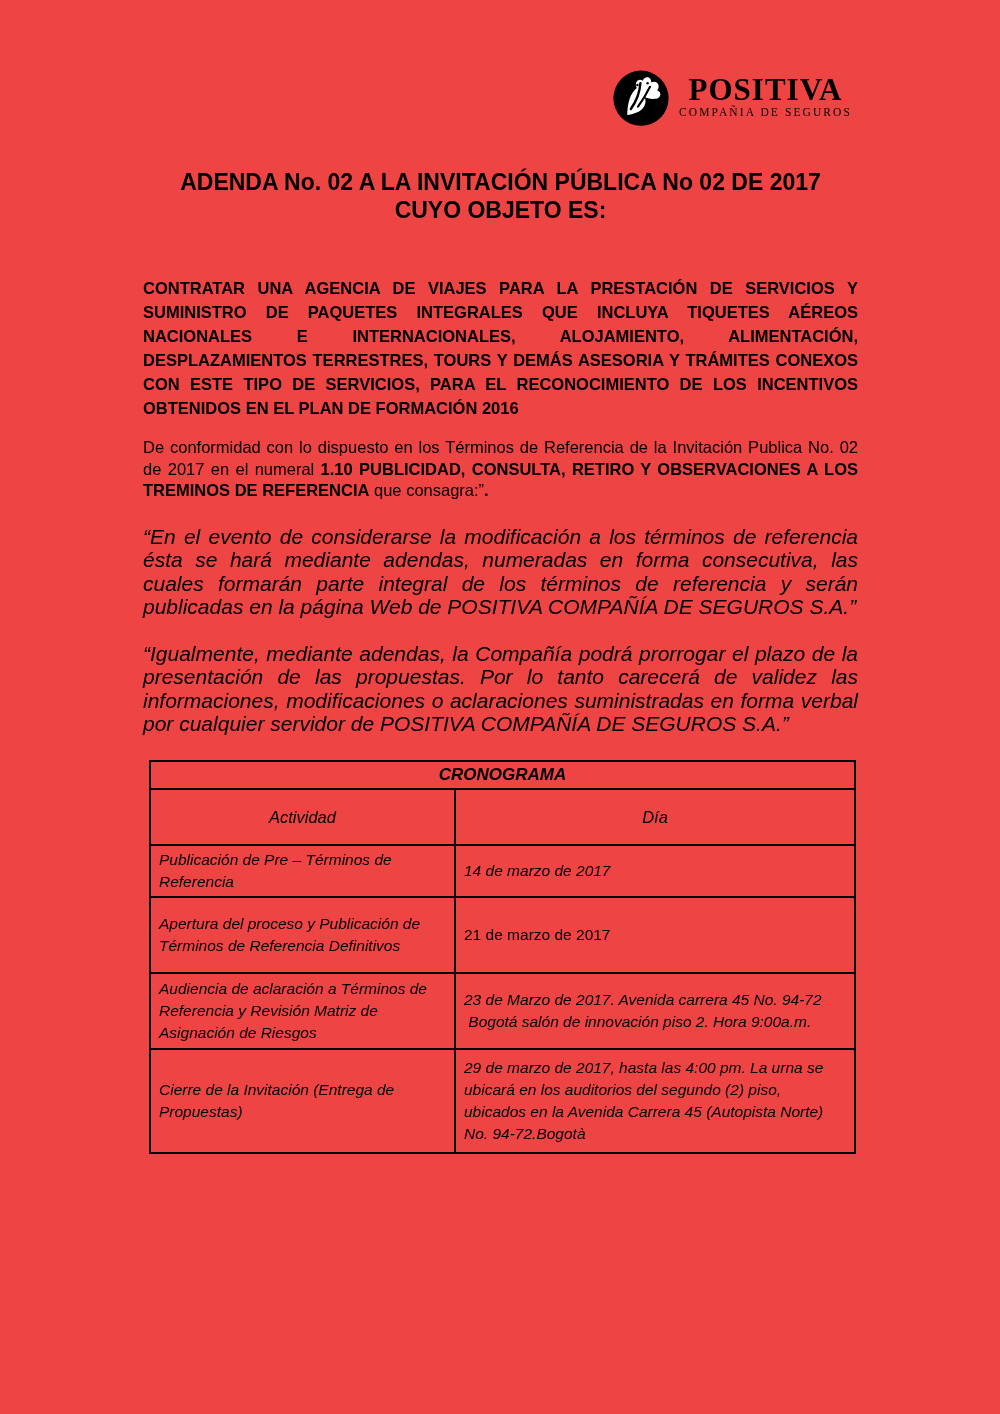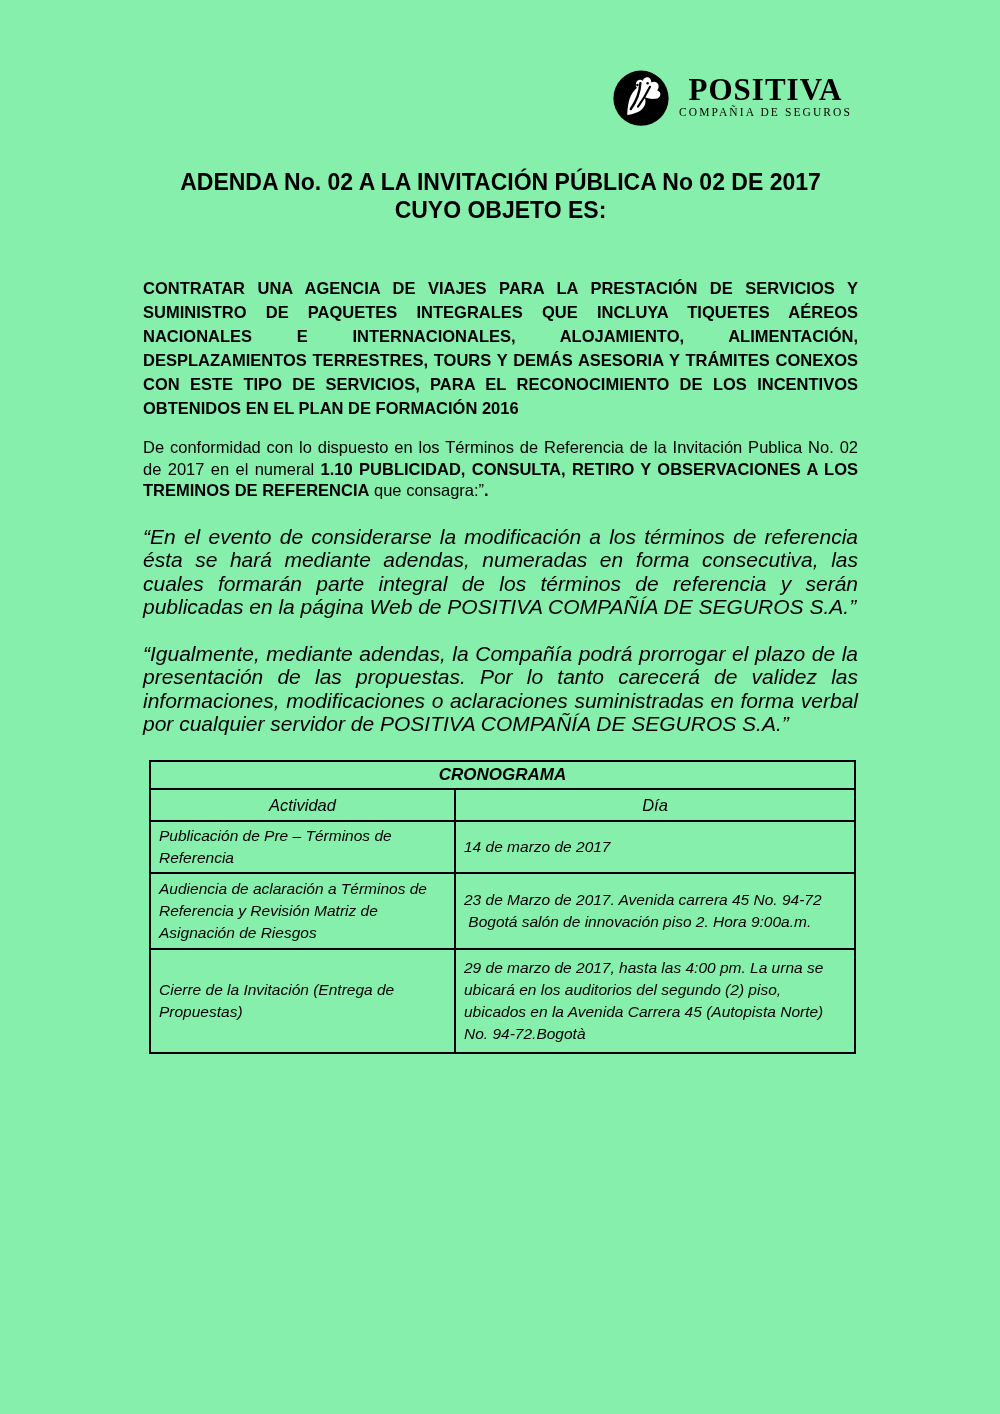--- a/index.html
+++ b/index.html
@@ -6,21 +6,21 @@
   body {
     width:1000px; height:1414px;
     background:#ffffff; color:#000000;
     font-family:"Liberation Sans", sans-serif;
     -webkit-font-smoothing: antialiased;
   }
   .page {
     box-sizing:border-box;
     width:1000px; height:1414px;
     padding:66px 142px 0 143px;
-    background:#86efac;
+    background:#ef4444;
     overflow:hidden;
   }
 
   
   .logo {
     display:flex; align-items:center; gap:8px;
     width:max-content;
     margin-left:auto; margin-right:6px;
   }
   .emblem { width:60px; height:62px; flex:0 0 auto; }
@@ -87,21 +87,21 @@
     padding:1px 8px;
     vertical-align:middle;
     overflow:hidden;
   }
   .tbl .tbl-title {
     font-style:italic; font-weight:bold; text-align:center;
     font-size:17px; height:24px; padding:1px 4px;
   }
   .tbl .col-h {
     font-style:italic; font-weight:normal; text-align:center;
-    font-size:16.5px; height:22px; padding:4px 4px;
+    font-size:16.5px; height:22px; padding:16px 4px;
   }
   .tbl td { font-style:italic; text-align:left; }
   .tbl td.dia-plain { font-style:normal; }
   .col-actividad { width:305px; }
   .r-short td { height:48px; }
   .r-mid td   { height:72px; }
   .r-tall td  { height:100px; }
 </style>
 </head>
 <body>
@@ -152,20 +152,24 @@
         <th class="col-h">Actividad</th>
         <th class="col-h">Día</th>
       </tr>
     </thead>
     <tbody>
       <tr class="r-short">
         <td>Publicación de Pre – Términos de Referencia</td>
         <td>14 de marzo de 2017</td>
       </tr>
       <tr class="r-mid">
+        <td>Apertura del proceso y Publicación de Términos de Referencia Definitivos</td>
+        <td class="dia-plain">21 de marzo de 2017</td>
+      </tr>
+      <tr class="r-mid">
         <td>Audiencia de aclaración a Términos de Referencia y Revisión Matriz de Asignación de Riesgos</td>
         <td>23 de Marzo de 2017. Avenida carrera 45 No. 94-72 &nbsp;Bogotá salón de innovación piso 2. Hora 9:00a.m.</td>
       </tr>
       <tr class="r-tall">
         <td>Cierre de la Invitación (Entrega de Propuestas)</td>
         <td>29 de marzo de 2017, hasta las 4:00 pm. La urna se ubicará en los auditorios del segundo (2) piso, ubicados en la Avenida Carrera 45 (Autopista Norte) No. 94-72.Bogotà</td>
       </tr>
     </tbody>
   </table>
 

